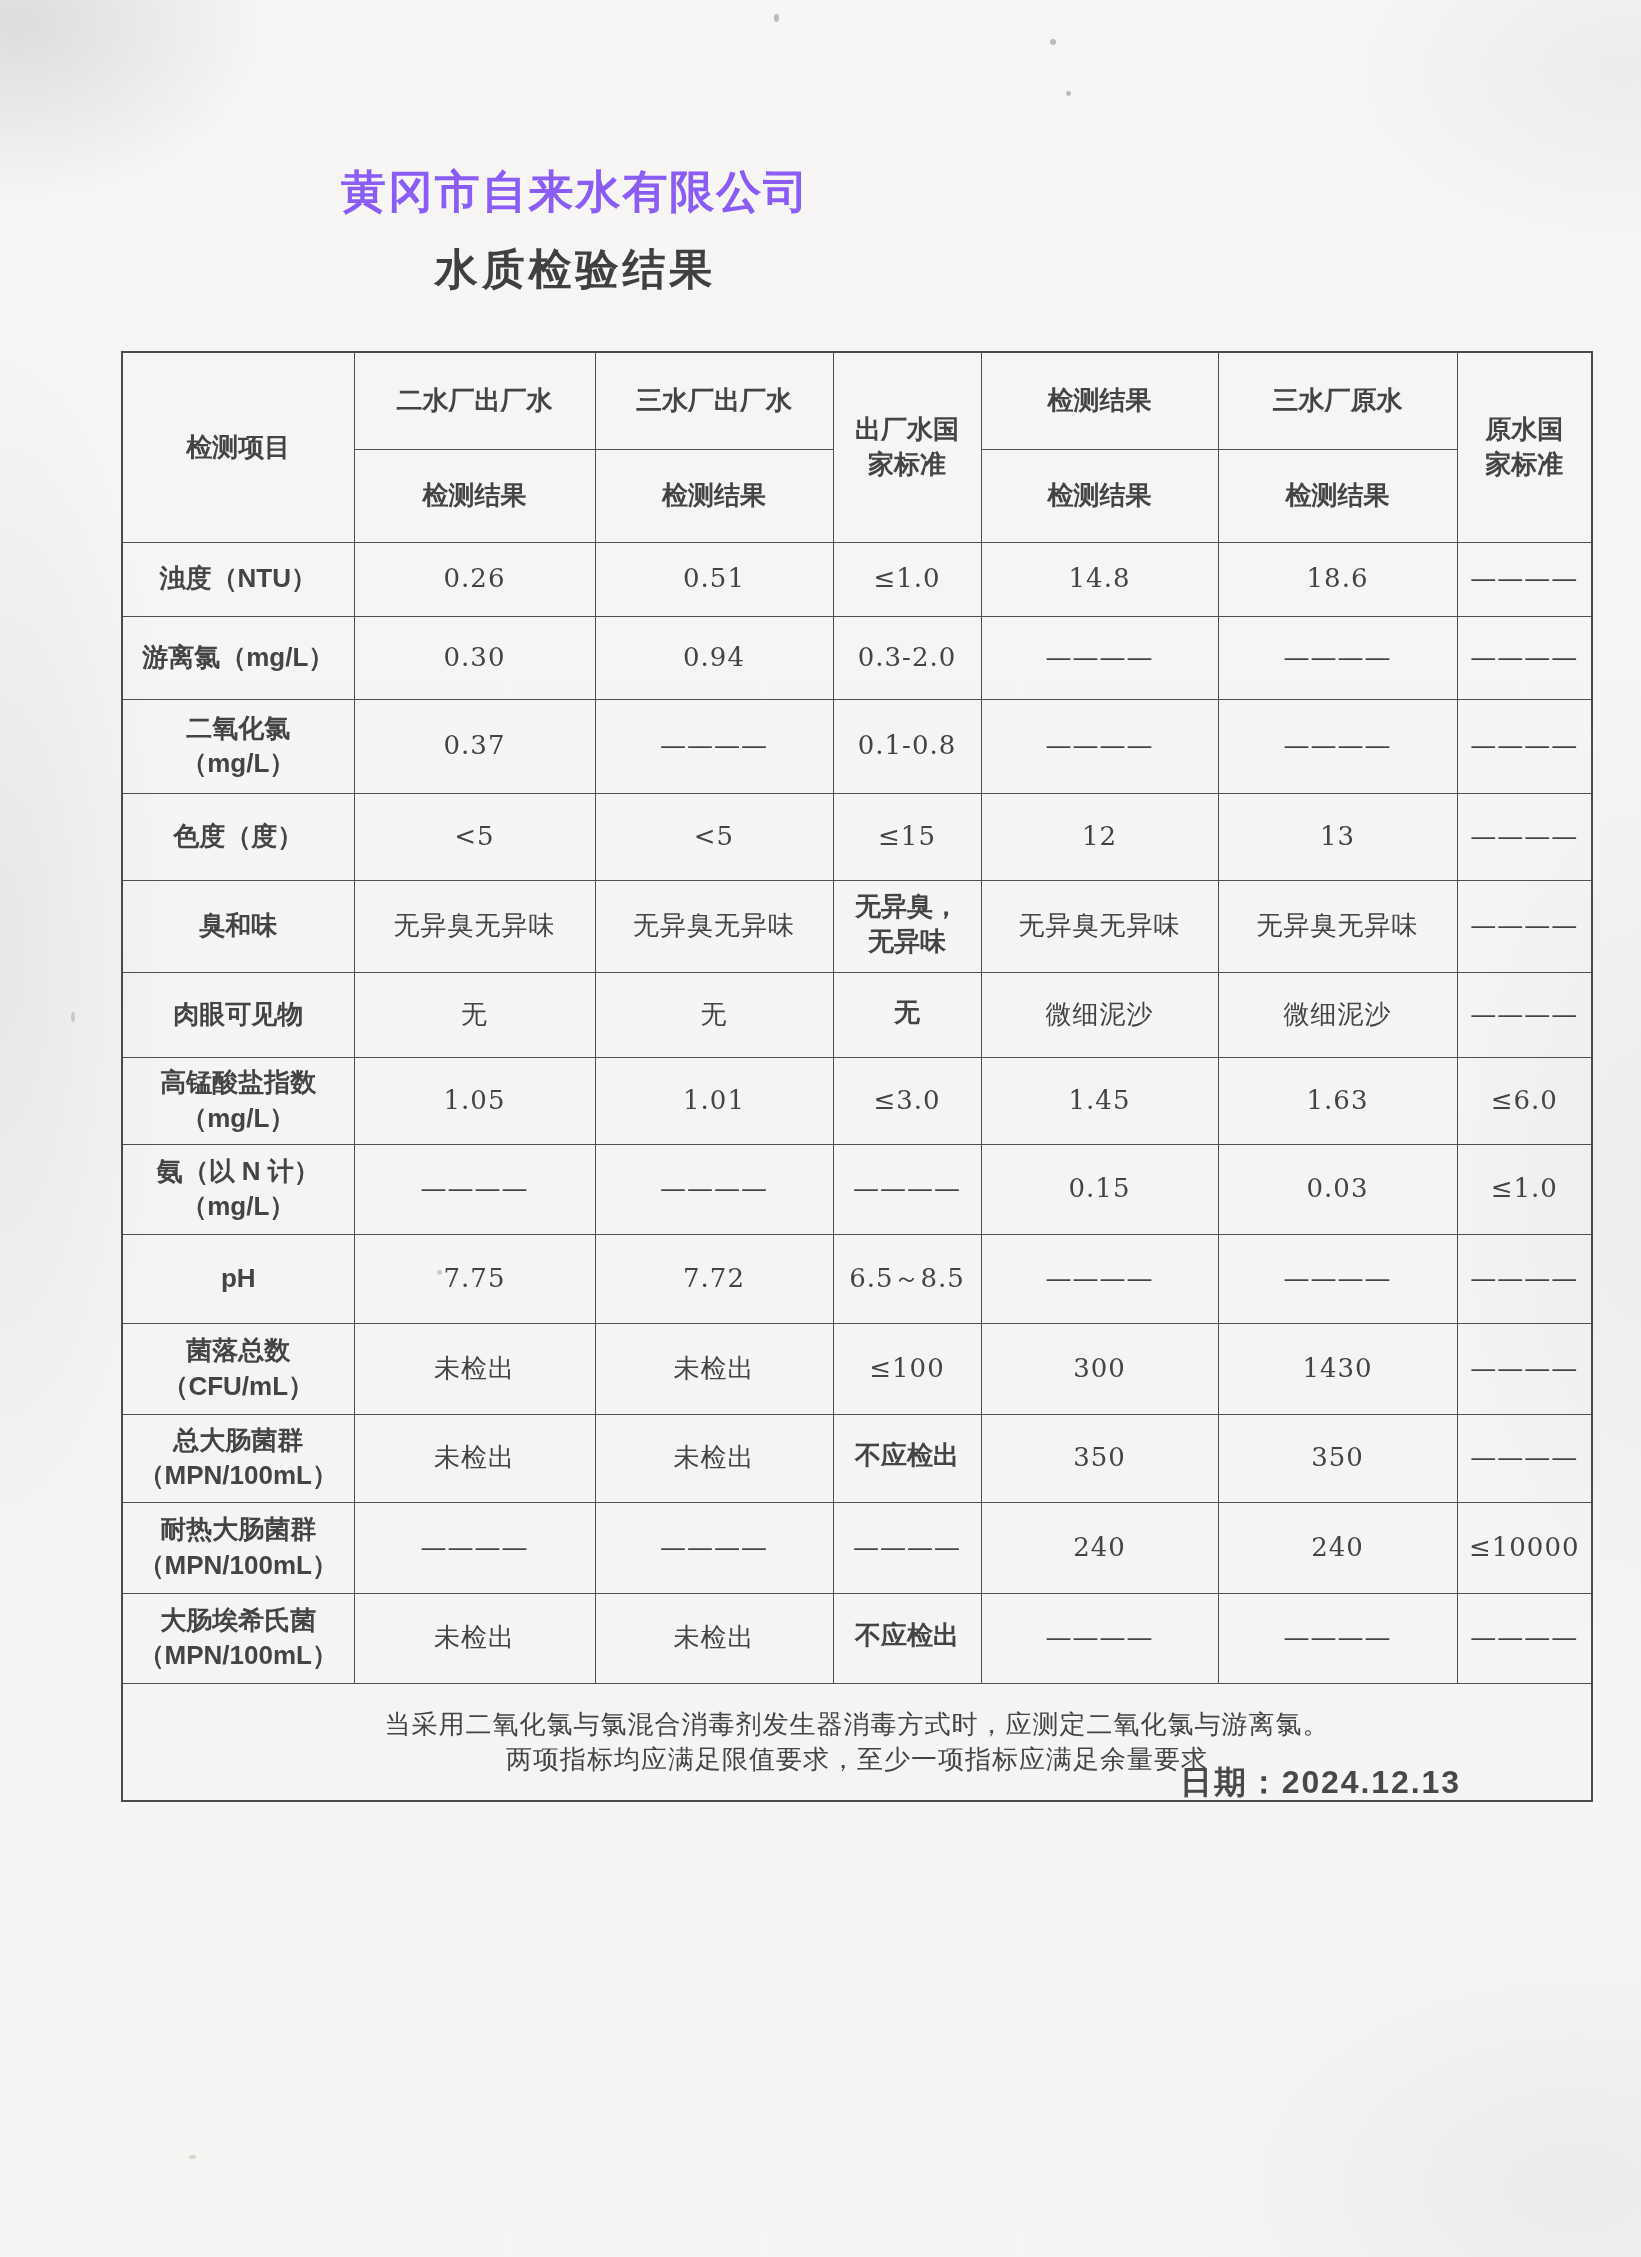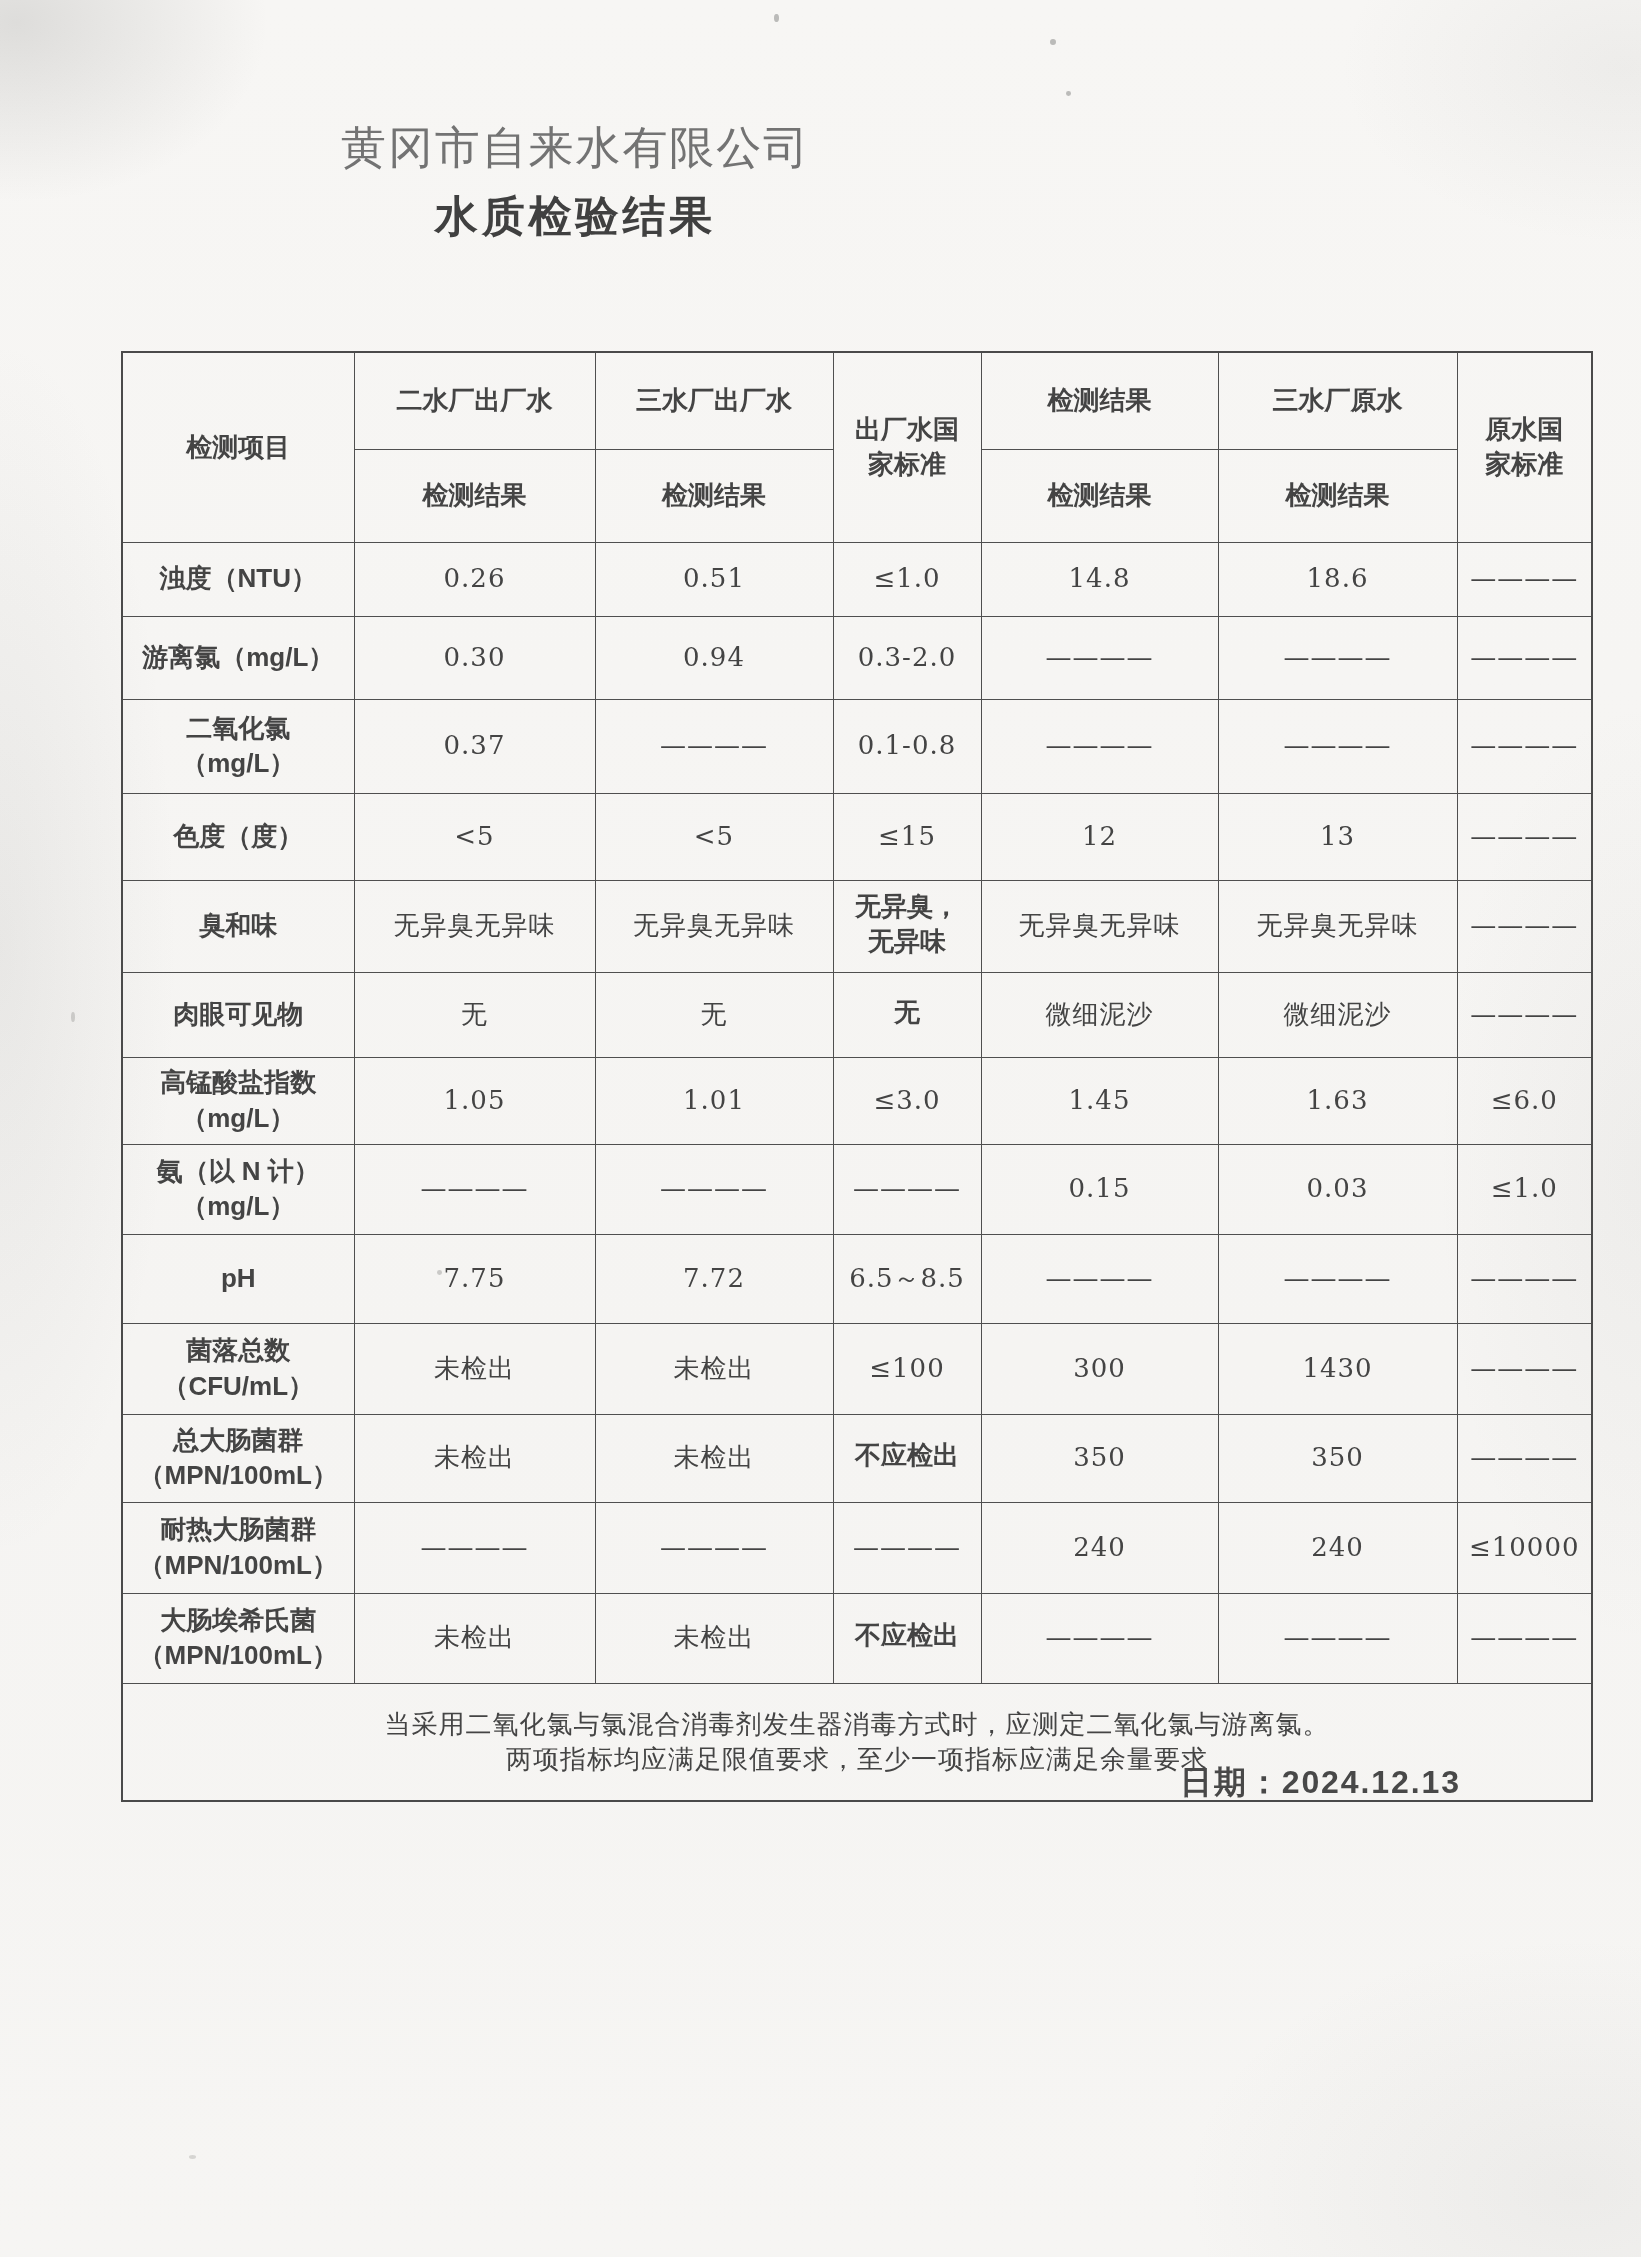--- a/index.html
+++ b/index.html
@@ -13,22 +13,22 @@
     position:absolute;inset:0;
     background:
       radial-gradient(ellipse 406px 290px at 1% 1%, rgba(120,120,118,.20), transparent 62%),
       radial-gradient(ellipse 251px 869px at 0% 42%, rgba(140,140,138,.13), transparent 70%),
       radial-gradient(ellipse 406px 251px at 99% 3%, rgba(150,150,148,.10), transparent 70%),
       radial-gradient(ellipse 290px 676px at 100% 52%, rgba(150,150,148,.08), transparent 70%),
       radial-gradient(ellipse 541px 348px at 96% 97%, rgba(150,150,148,.10), transparent 72%),
       linear-gradient(180deg,#f7f6f4 0%,#f5f4f2 60%,#f6f5f3 100%);
   }
   .title-block{position:absolute;top:118px;left:0;width:1151px;text-align:center;}
-  .title-line1{font-size:45px;font-weight:400;letter-spacing:1.9px;color:#737373;}
-  .title-line2{font-size:43px;font-weight:700;letter-spacing:3.9px;color:#404040;margin-top:10px;}
+  .title-line1{font-size:45px;font-weight:700;letter-spacing:1.9px;color:#8b5cf6;margin-top:44px;}
+  .title-line2{font-size:43px;font-weight:700;letter-spacing:3.9px;color:#404040;margin-top:19px;}
 
   table.report{
     position:absolute;left:121px;top:351px;width:1470px;
     border-collapse:collapse;table-layout:fixed;
     border:2.9px solid #4a4a4a;
   }
   table.report td{
     border:1.9px solid #4f4f4f;
     text-align:center;vertical-align:middle;
     padding:1.9px 5.8px;

